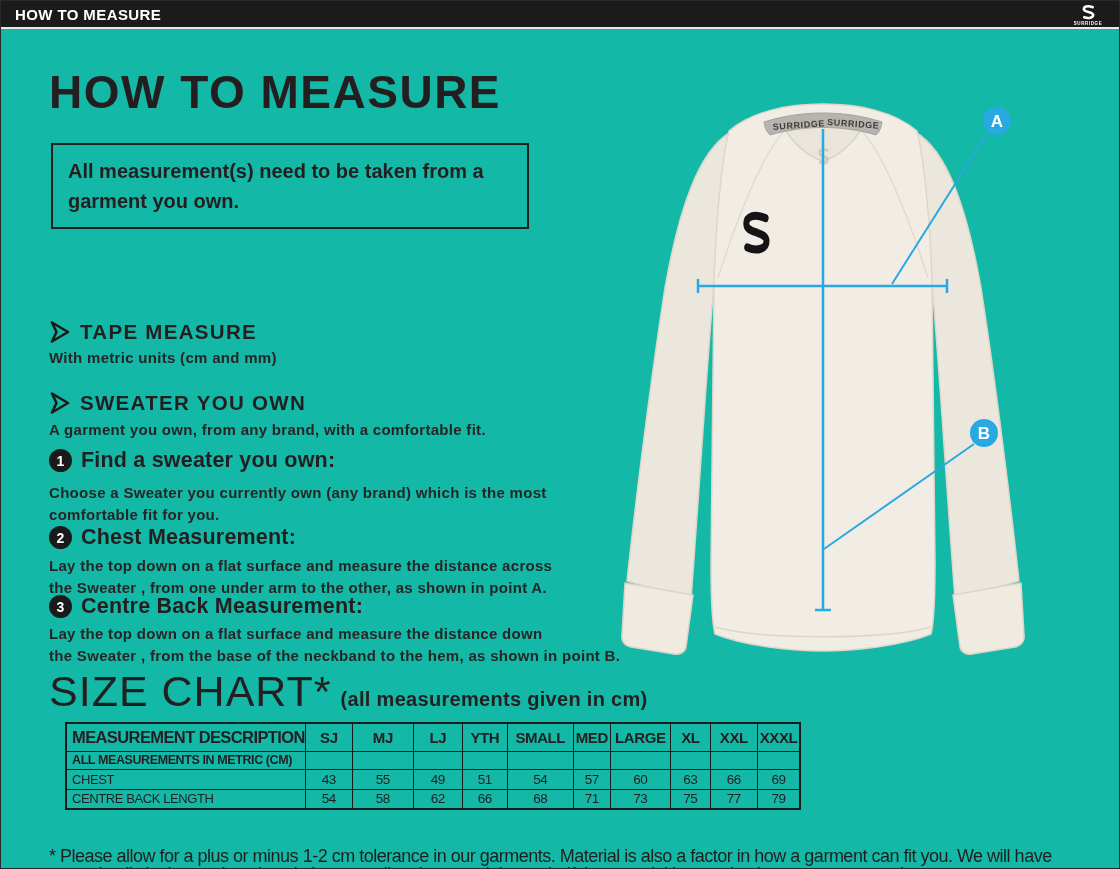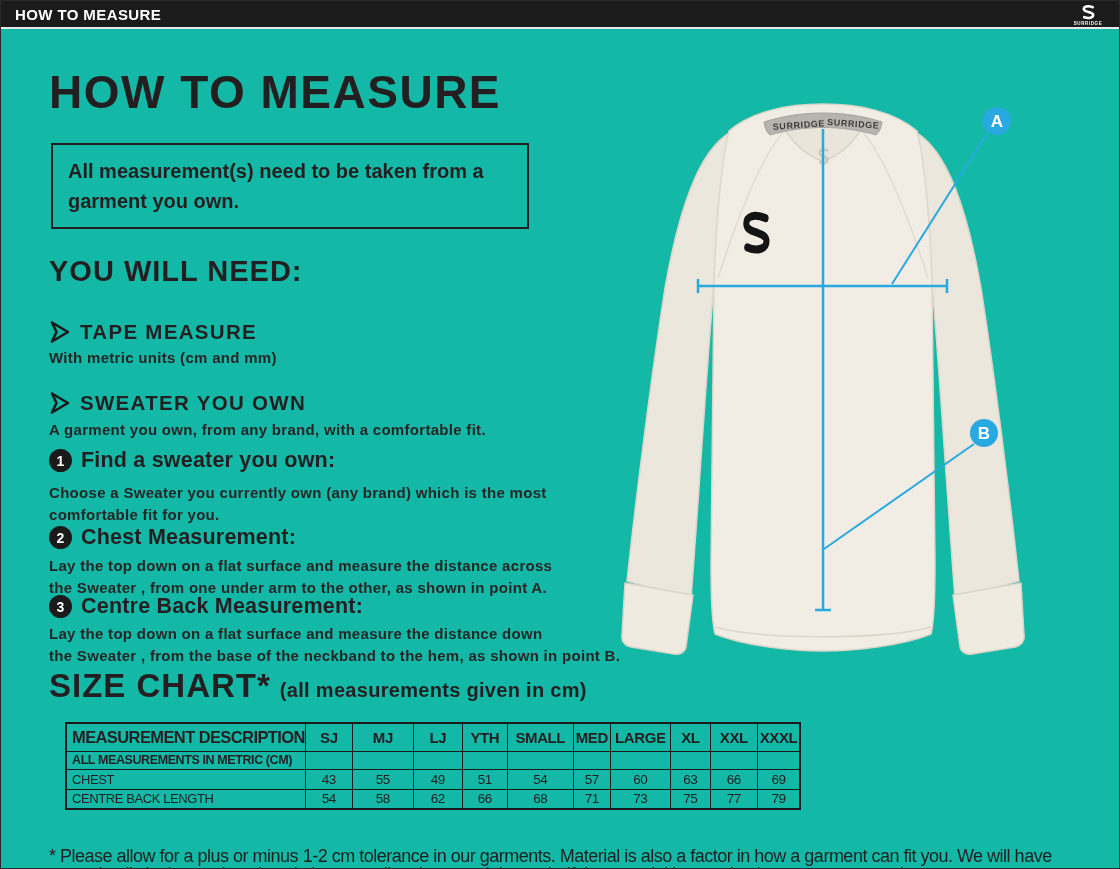--- a/index.html
+++ b/index.html
@@ -36,21 +36,21 @@
 
   .step-head { left:48px; display:flex; align-items:center; gap:9px; }
   .step-num { width:23px; height:23px; border-radius:50%; background:#1a1a1a; color:#fff;
               display:flex; align-items:center; justify-content:center;
               font-size:14px; font-weight:700; flex:0 0 23px; }
   .step-title { font-size:21.5px; font-weight:800; letter-spacing:.2px; }
   .step-desc { left:48px; width:600px; font-size:15px; font-weight:700;
                letter-spacing:.3px; line-height:1.45; color:#262626; white-space:pre-line; }
 
   .sizechart-head { top:666px; left:48px; display:flex; align-items:baseline; gap:9px; }
-  .sizechart-title { font-size:33px; font-weight:700; letter-spacing:1px; }
+  .sizechart-title { font-size:43px; font-weight:400; letter-spacing:1px; }
   .sizechart-sub { font-size:20px; font-weight:700; letter-spacing:.3px; }
 
   
   .size-table-wrap { top:721px; left:64px; }
   table.size-chart { border-collapse:collapse; table-layout:fixed; border:2px solid #1a1a1a; }
   table.size-chart th, table.size-chart td { border:1px solid #1a1a1a; letter-spacing:-.4px;
         overflow:hidden; white-space:nowrap; }
   table.size-chart th { height:28px; font-size:15px; font-weight:700; text-align:center; }
   table.size-chart th:first-child { font-size:16.5px; text-align:left; padding-left:5px; letter-spacing:-.6px; }
   tr.meta-row td { height:18px; font-size:12.5px; font-weight:700; }
@@ -77,21 +77,20 @@
       </svg>
       <span class="brand-text">SURRIDGE</span>
     </div>
   </header>
 
   <h1 class="abs page-title">HOW TO MEASURE</h1>
 
   <div class="abs notice">All measurement(s) need to be taken from a
 garment you own.</div>
 
-  <h2 class="abs need-heading">YOU WILL NEED:</h2>
 
   <div class="abs need-row" style="top:319px">
     <span class="tri-icon">
       <svg width="22" height="24" viewBox="0 0 22 24">
         <path d="M3,2.5 L19,12 L3,21.5 L7.5,12 Z" fill="none" stroke="#1a1a1a" stroke-width="2.6" stroke-linejoin="round"></path>
       </svg>
     </span>
     <span class="need-label">TAPE MEASURE</span>
   </div>
   <div class="abs need-desc" style="top:348px">With metric units (cm and mm)</div>

